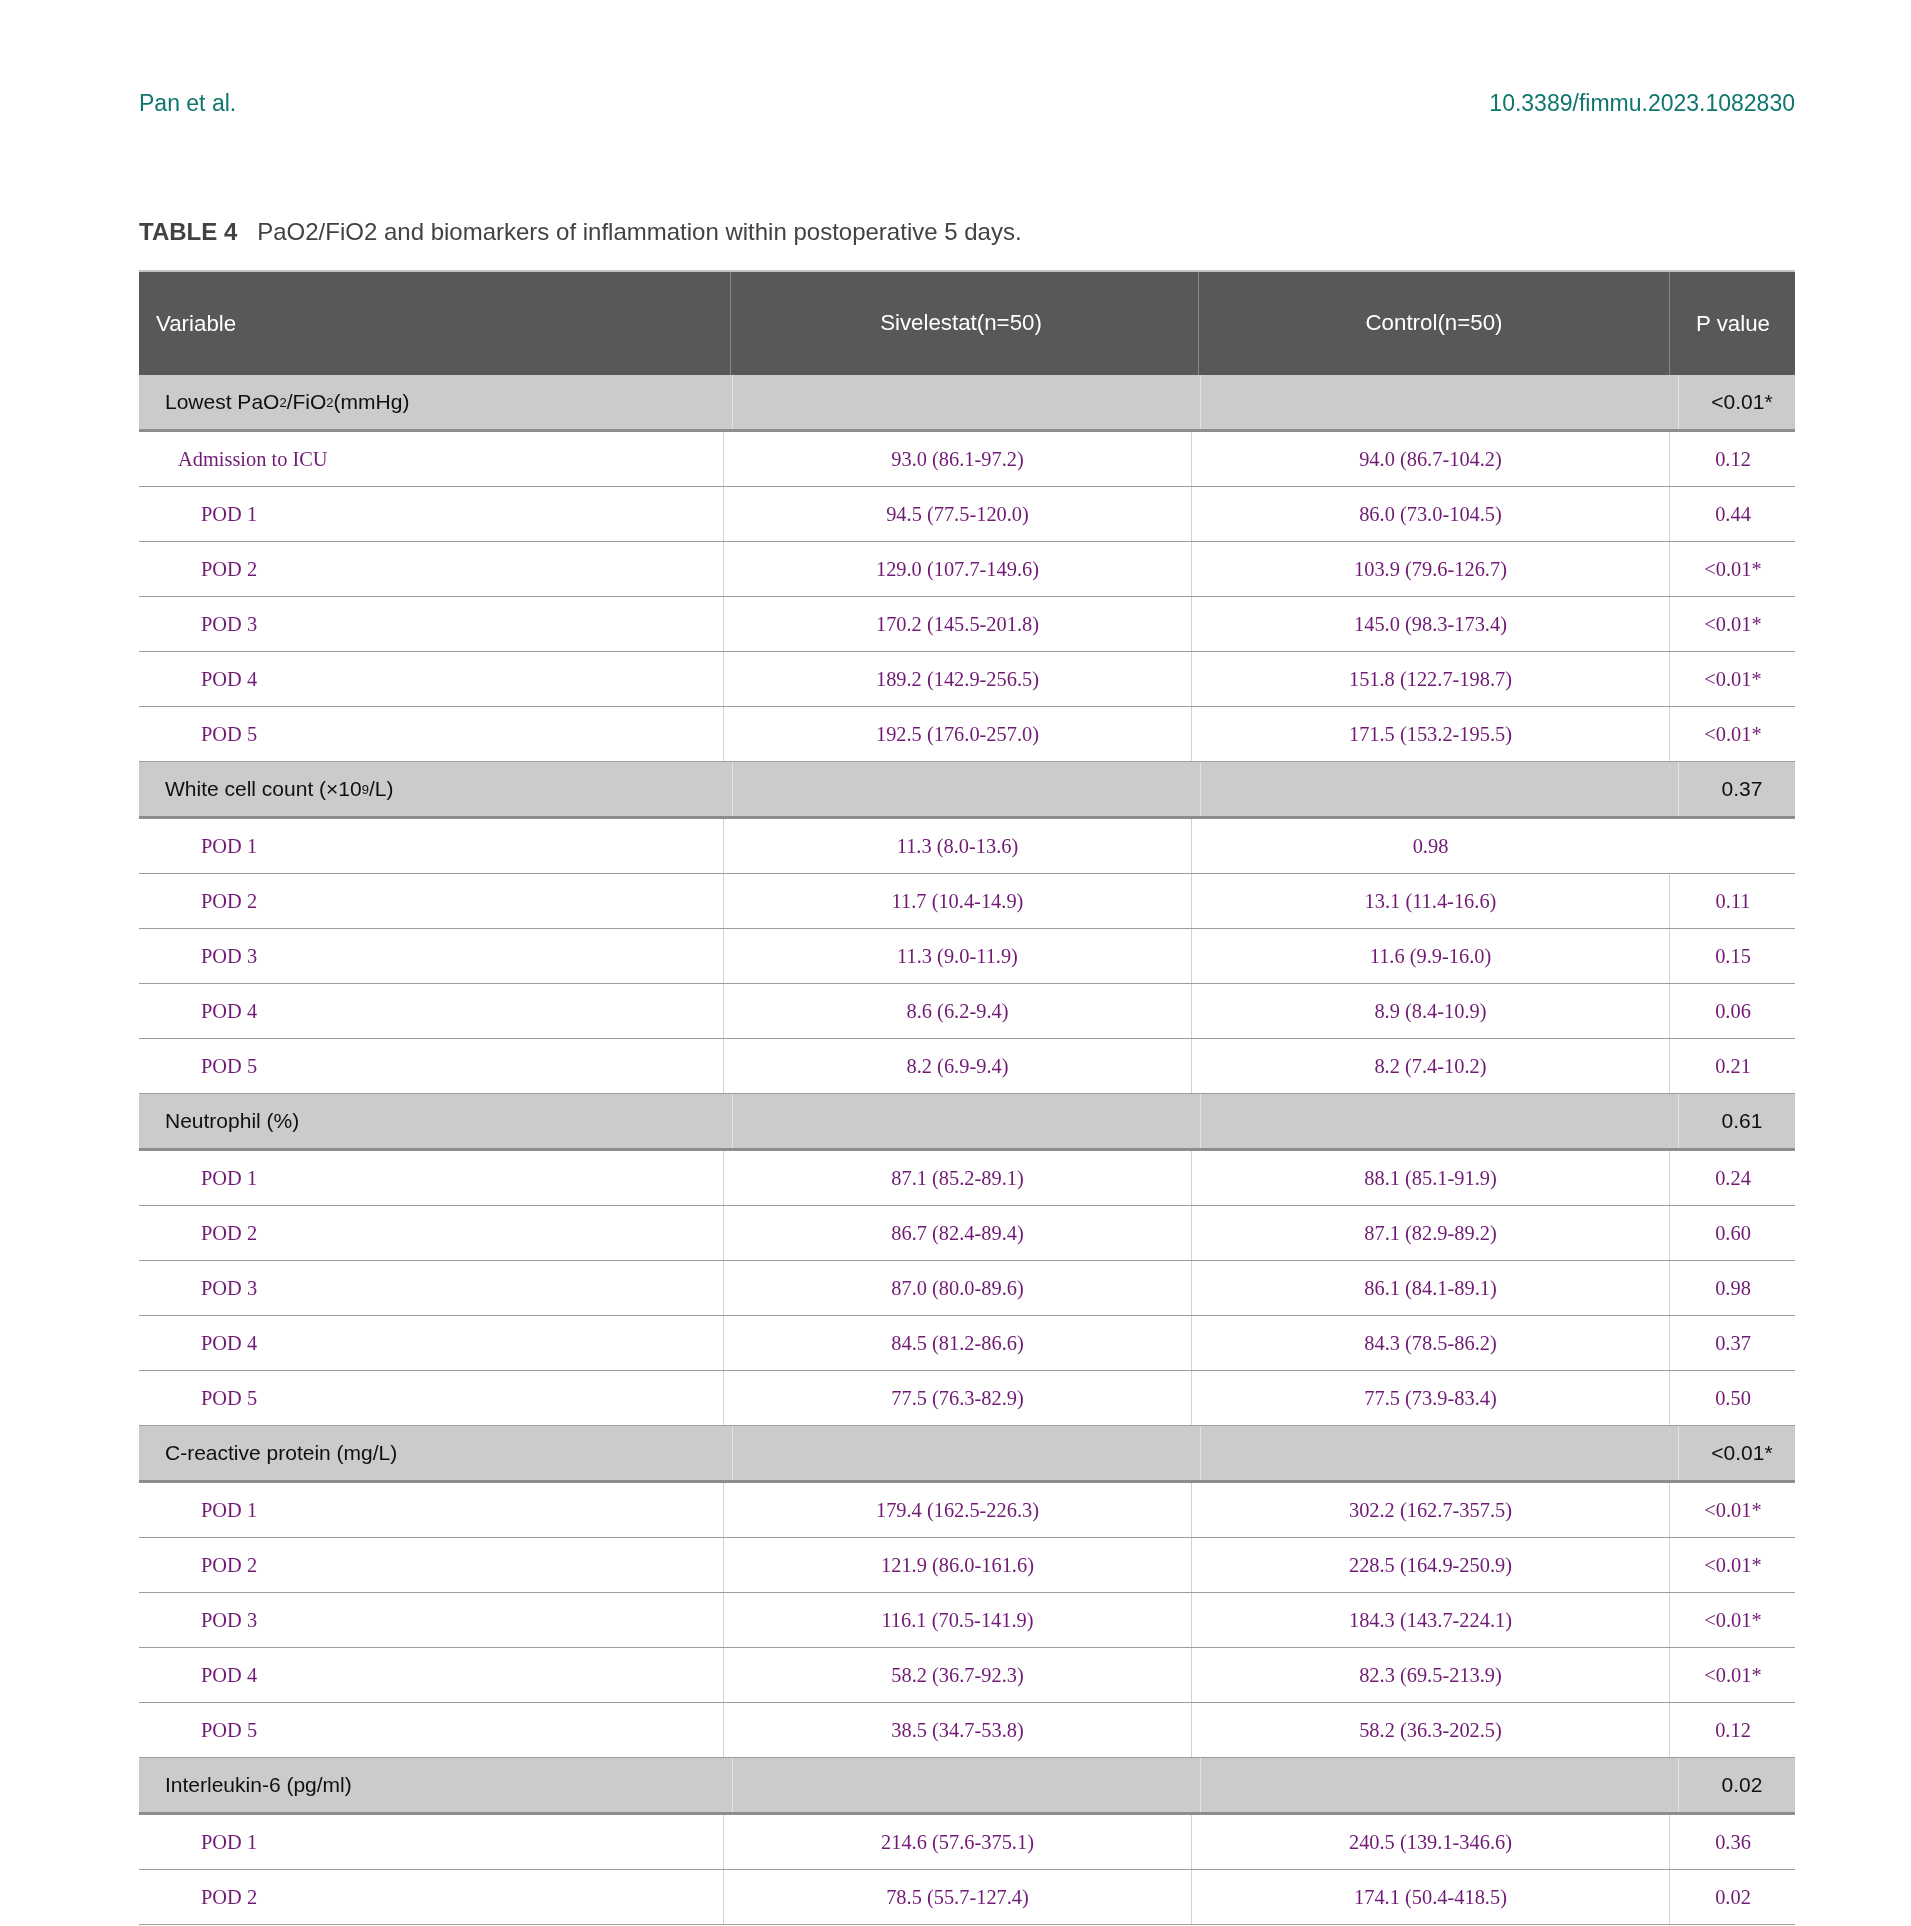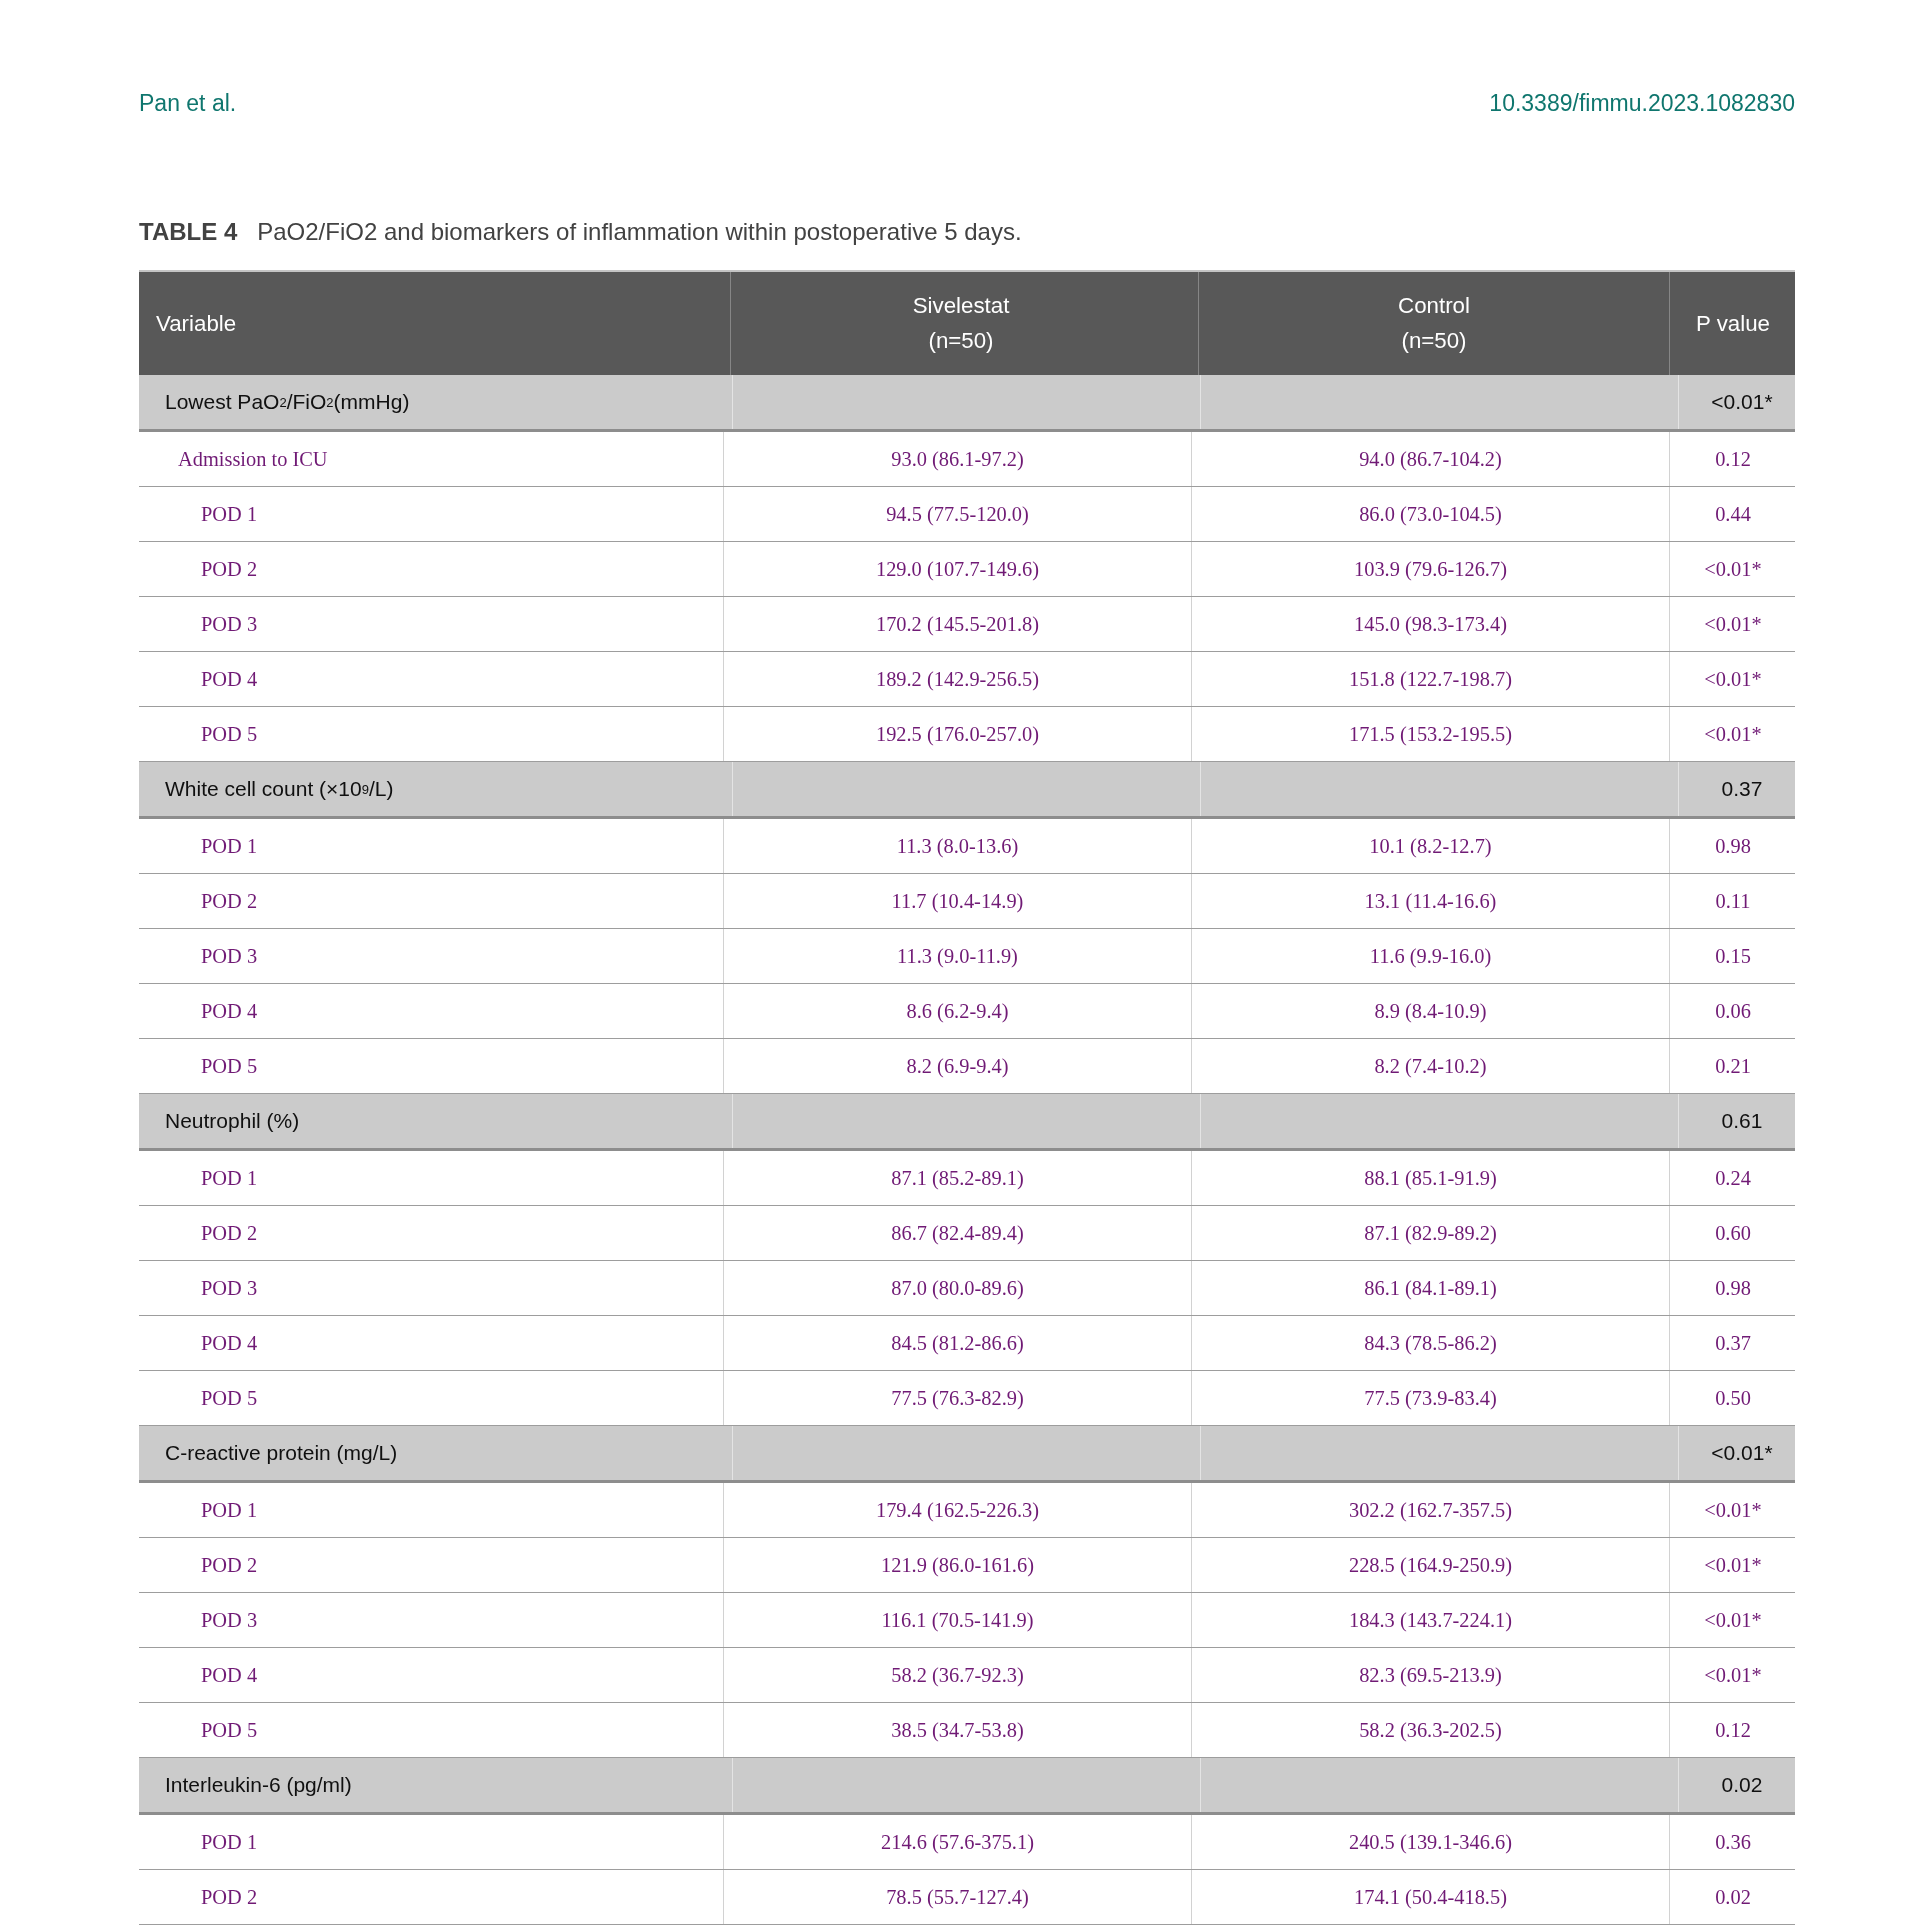--- a/index.html
+++ b/index.html
@@ -14,21 +14,21 @@
   .caption{position:absolute;left:139px;right:116px;top:218px;font-size:24px;color:#424242;}
   .caption .cap-label{font-weight:700;margin-right:20px;}
   
   .datatable{position:absolute;left:139px;top:270px;width:1656px;border-top:2.7px solid #c4c4c4;}
   .trow{display:grid;grid-template-columns:584px 468px 478px 127px;}
   .trow>div{box-sizing:border-box;display:flex;align-items:center;justify-content:center;
     text-align:center;overflow:hidden;}
   .thead{background:#585858;color:#ffffff;height:103px;font-size:22.3px;}
   .thead>div+div{border-left:1.5px solid rgba(255,255,255,0.28);}
   .thead .col-var{justify-content:flex-start;padding-left:17px;}
-  .thead .two{flex-direction:column;line-height:1.55;margin-left:7px;}
+  .thead .two{line-height:1.55;margin-left:7px;}
   .sec{background:#cbcbcb;height:54px;font-size:21px;color:#101010;
     border-bottom:3.5px solid #8d8d8d;padding-left:9px;}
   .sec>div+div{border-left:1.5px solid #e4e4e4;}
   .sec .col-var{justify-content:flex-start;padding-left:17px;text-align:left;}
   .drow{background:#ffffff;height:54px;border-bottom:1.9px solid #9d9d9d;
     font-family:"Liberation Serif","DejaVu Serif",serif;font-size:20.4px;color:#701a75;}
   .drow>div+div{border-left:1.5px solid #d2d2d2;}
   .drow .col-var{justify-content:flex-start;text-align:left;}
   .ind1{padding-left:39px;}
   .ind2{padding-left:62px;}
@@ -105,21 +105,20 @@
       </div>
       <div class="trow sec">
         <div class="col-var">White cell count (×10<span class="sp">9</span>/L)</div>
         <div></div>
         <div></div>
         <div>0.37</div>
       </div>
       <div class="trow drow">
         <div class="col-var ind2">POD 1</div>
         <div>11.3 (8.0-13.6)</div>
-        <div>10.1 (8.2-12.7)</div>
         <div>0.98</div>
       </div>
       <div class="trow drow">
         <div class="col-var ind2">POD 2</div>
         <div>11.7 (10.4-14.9)</div>
         <div>13.1 (11.4-16.6)</div>
         <div>0.11</div>
       </div>
       <div class="trow drow">
         <div class="col-var ind2">POD 3</div>

